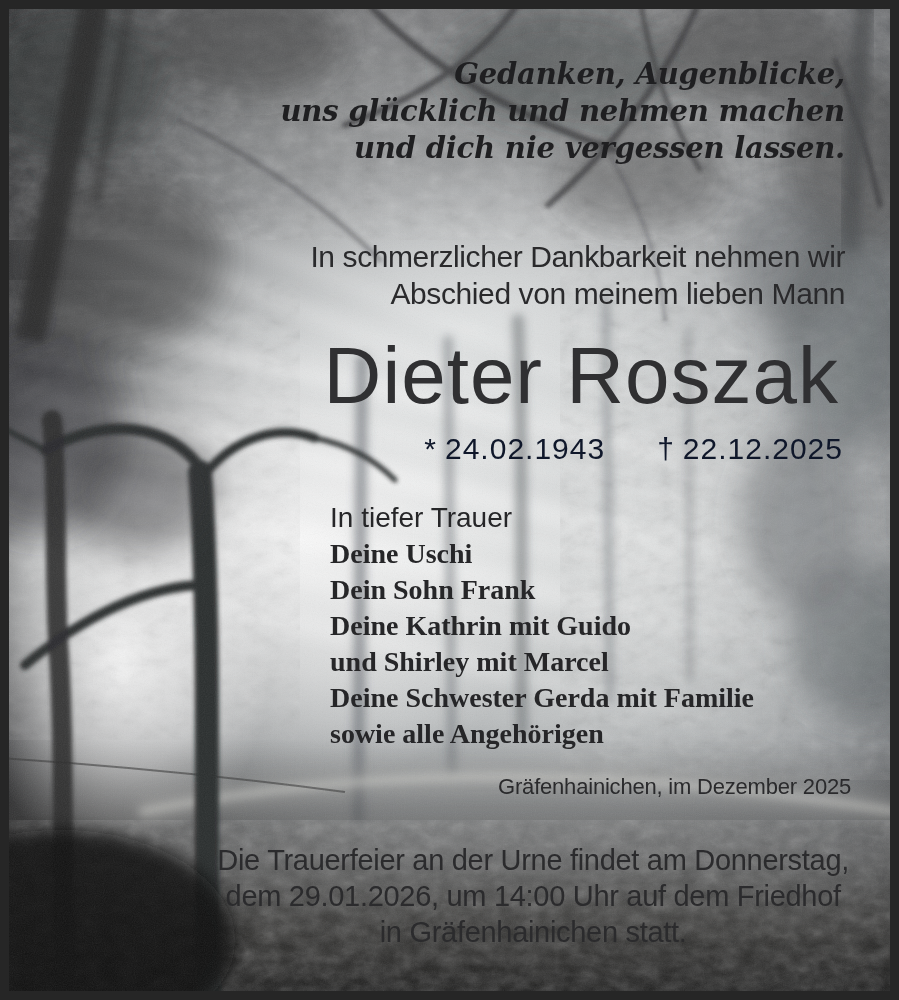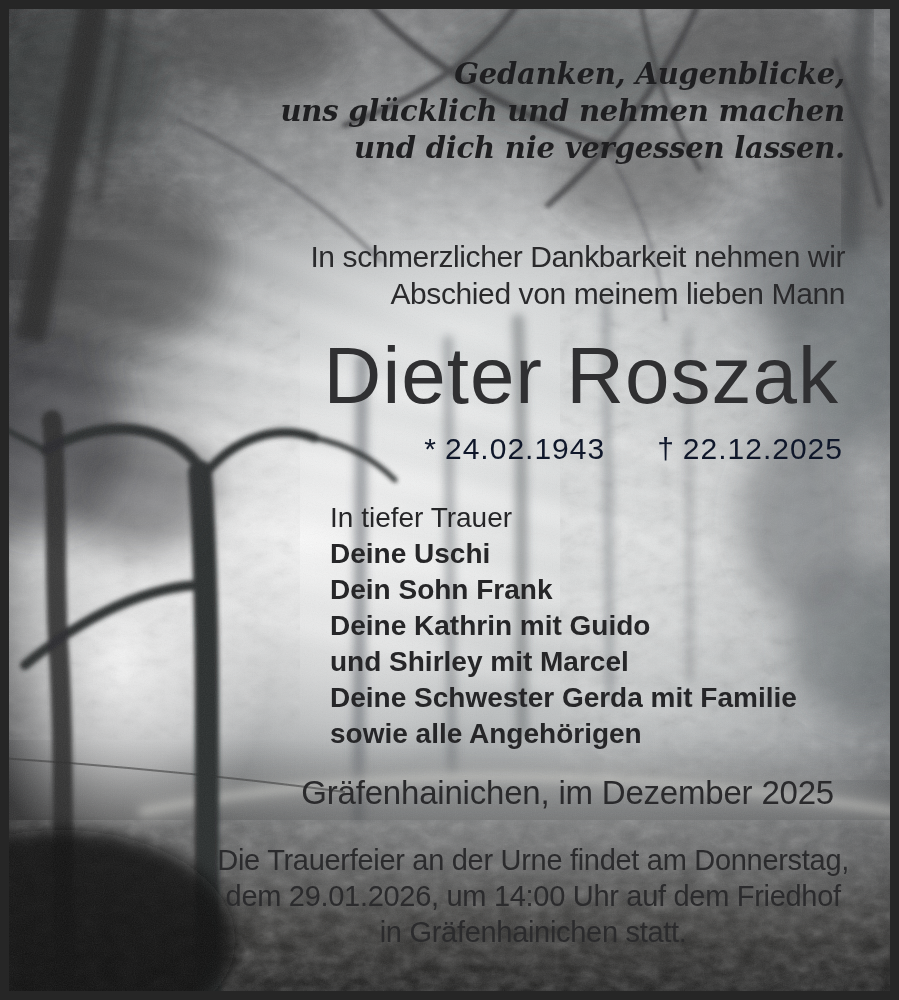--- a/index.html
+++ b/index.html
@@ -72,26 +72,26 @@
   .mourners {
     position: absolute;
     top: 500px;
     left: 330px;
     font-size: 28px;
     line-height: 36px;
     color: #262628;
     white-space: nowrap;
   }
   .mourners .heading { font-weight: 400; }
-  .mourners .mourner { font-weight: 700; }
+  .mourners .mourner { font-weight: 700; font-family: Liberation Serif, serif; }
   .placeline {
     position: absolute;
     top: 774px;
-    right: 65px;
-    font-size: 33px;
+    right: 48px;
+    font-size: 22px;
     letter-spacing: -0.2px;
     color: #2a2a2c;
     white-space: nowrap;
   }
   .funeral {
     position: absolute;
     top: 842px;
     right: 50px;
     text-align: center;
     font-size: 29px;

